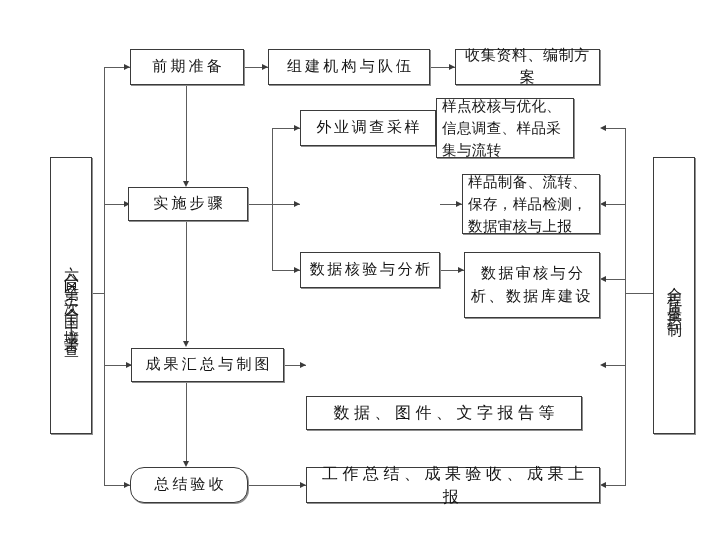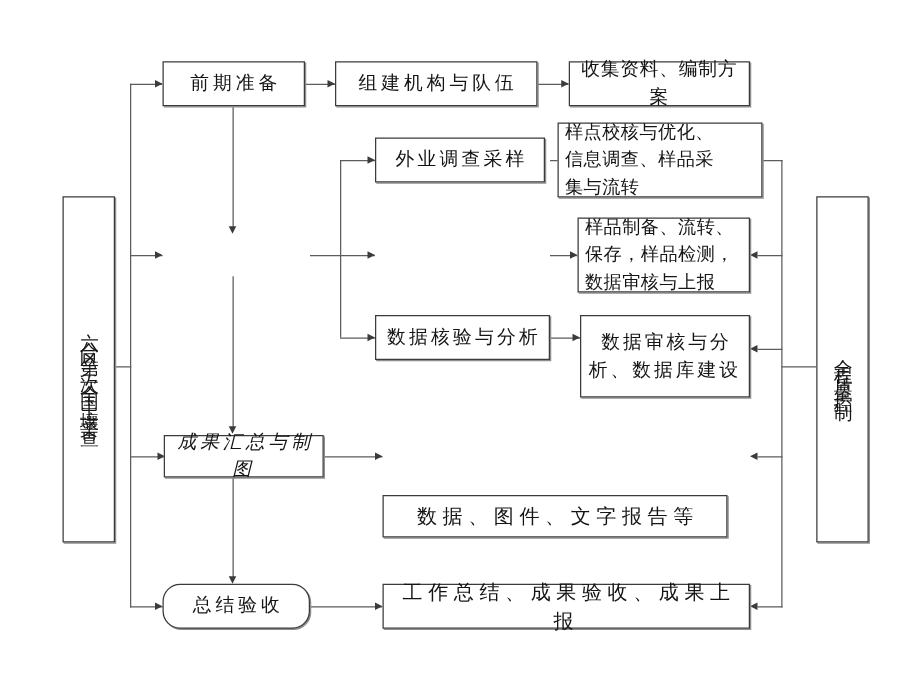--- a/index.html
+++ b/index.html
@@ -232,22 +232,25 @@
   </div>
 
   <div class="vbox" style="left:653px; top:157px; width:42px; height:277px;">
     <span class="vtxt">全程质量控制</span>
   </div>
 
   <div class="box stage" style="left:130px; top:49px; width:114px; height:36px;">
     <span class="txt">前期准备</span>
   </div>
 
-
-  <div class="box stage" style="left:131px; top:348px; width:128px; height:34px;font-style:italic;">
+  <div class="box stage" style="left:128px; top:187px; width:120px; height:34px;">
+    <span class="txt">实施步骤</span>
+  </div>
+
+  <div class="box stage" style="left:131px; top:348px; width:153px; height:34px;">
     <span class="txt">成果汇总与制图</span>
   </div>
 
   <div class="box stage" style="left:130px; top:467px; width:118px; height:36px;border-radius:14px;">
     <span class="txt">总结验收</span>
   </div>
 
   <div class="box task-wide" style="left:268px; top:49px; width:162px; height:36px;">
     <span class="txt">组建机构与队伍</span>
   </div>
@@ -258,21 +261,21 @@
 
   <div class="box mid" style="left:300px; top:110px; width:136px; height:36px;">
     <span class="txt">外业调查采样</span>
   </div>
 
 
   <div class="box mid" style="left:300px; top:252px; width:140px; height:36px;">
     <span class="txt">数据核验与分析</span>
   </div>
 
-  <div class="box detail" style="left:446px; top:98px; width:164px; height:60px;">
+  <div class="box detail" style="left:436px; top:98px; width:138px; height:60px;">
     <span class="txt">样点校核与优化、
 信息调查、样品采
 集与流转</span>
   </div>
 
   <div class="box detail" style="left:462px; top:174px; width:138px; height:60px;">
     <span class="txt">样品制备、流转、
 保存，样品检测，
 数据审核与上报</span>
   </div>

